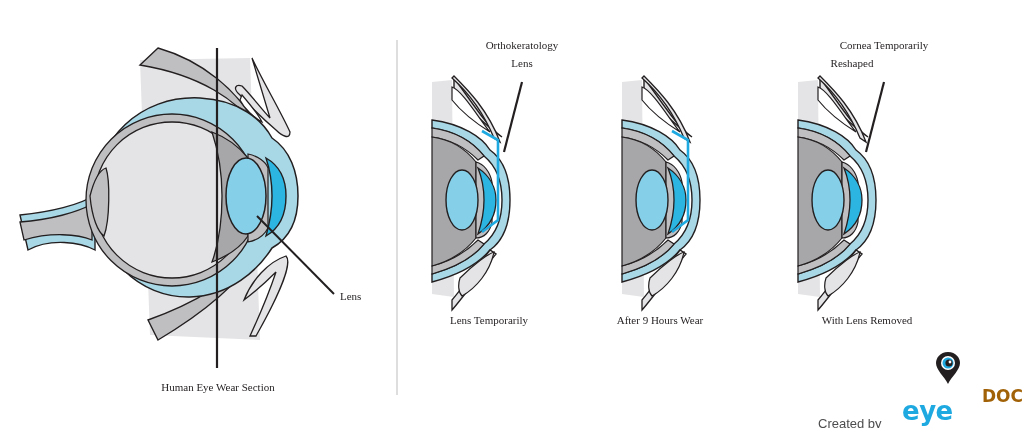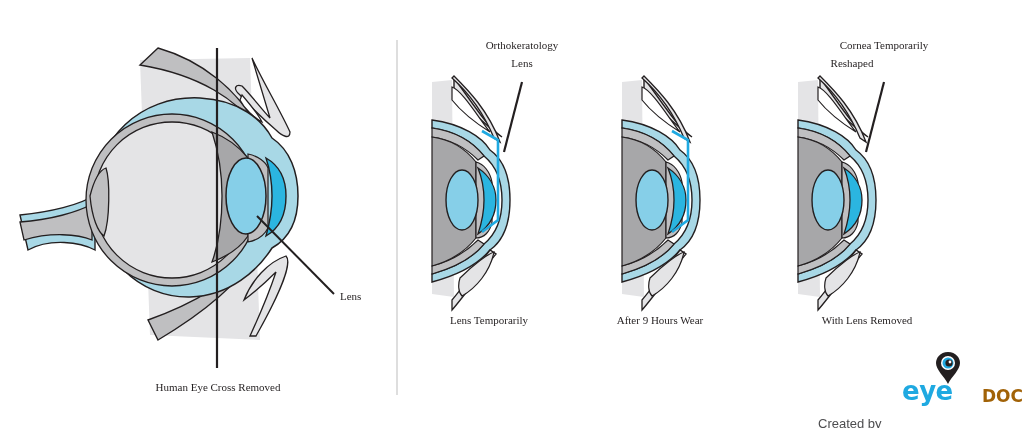--- a/index.html
+++ b/index.html
@@ -1,21 +1,21 @@
 <!DOCTYPE html>
 <html><head>
 <meta charset="utf-8">
 <style>
   html,body{margin:0;padding:0;background:#ffffff;}
   body{width:1024px;height:428px;position:relative;overflow:hidden;font-family:"Liberation Sans",sans-serif;}
   svg{position:absolute;left:0;top:0;}
   .lbl{position:absolute;font-family:Liberation Serif, serif;color:#231f20;font-size:11px;white-space:nowrap;line-height:19px;}
   .center{text-align:center;transform:translateX(-50%);}
   .credit{position:absolute;left:818px;top:388px;font-family:Liberation Sans, sans-serif;font-size:13px;color:#4d4d4f;margin-top:28px;}
-  .brand-eye{position:absolute;left:902px;top:378px;font-family:"DejaVu Sans",sans-serif;font-size:26px;color:#1fa9e1;font-weight:bold;letter-spacing:-0.5px;line-height:26px;}
+  .brand-eye{position:absolute;left:902px;top:398px;font-family:"DejaVu Sans",sans-serif;font-size:26px;color:#1fa9e1;font-weight:bold;letter-spacing:-0.5px;line-height:26px;}
   .brand-docs{position:absolute;left:946px;top:386px;font-family:"DejaVu Sans",sans-serif;font-size:17px;color:#a16207;font-weight:bold;line-height:20px;margin-left:36px;}
 </style>
 </head>
 <body>
 
 <svg width="1024" height="428" viewBox="0 0 1024 428">
   <defs>
 
     <g id="partial-eye">
 
@@ -97,21 +97,21 @@
 
   <g transform="translate(948,352)">
     <path d="M0,0 C-8,0 -12,6 -12,11 C-12,18 -4,24 0,32 C4,24 12,18 12,11 C12,6 8,0 0,0 Z" fill="#231f20"></path>
     <circle cx="0" cy="11" r="7" fill="#ffffff"></circle>
     <circle cx="0" cy="11" r="5.5" fill="#1fa9e1"></circle>
     <circle cx="1" cy="11" r="3.6" fill="#231f20"></circle>
     <circle cx="2" cy="10" r="1.4" fill="#ffffff"></circle>
   </g>
 </svg>
 
-<div class="lbl center" style="left:218px;top:378px;">Human Eye Cross Removed</div>
+<div class="lbl center" style="left:218px;top:378px;">Human Eye Wear Section</div>
 <div class="lbl" style="left:340px;top:287px;">Lens</div>
 
 <div class="lbl center" style="left:522px;top:36px;">Orthokeratology</div>
 <div class="lbl center" style="left:522px;top:54px;">Lens</div>
 
 <div class="lbl center" style="left:884px;top:36px;">Cornea Temporarily</div>
 <div class="lbl center" style="left:852px;top:54px;">Reshaped</div>
 
 <div class="lbl center" style="left:489px;top:311px;">Lens Temporarily</div>
 <div class="lbl center" style="left:660px;top:311px;">After 9 Hours Wear</div>

